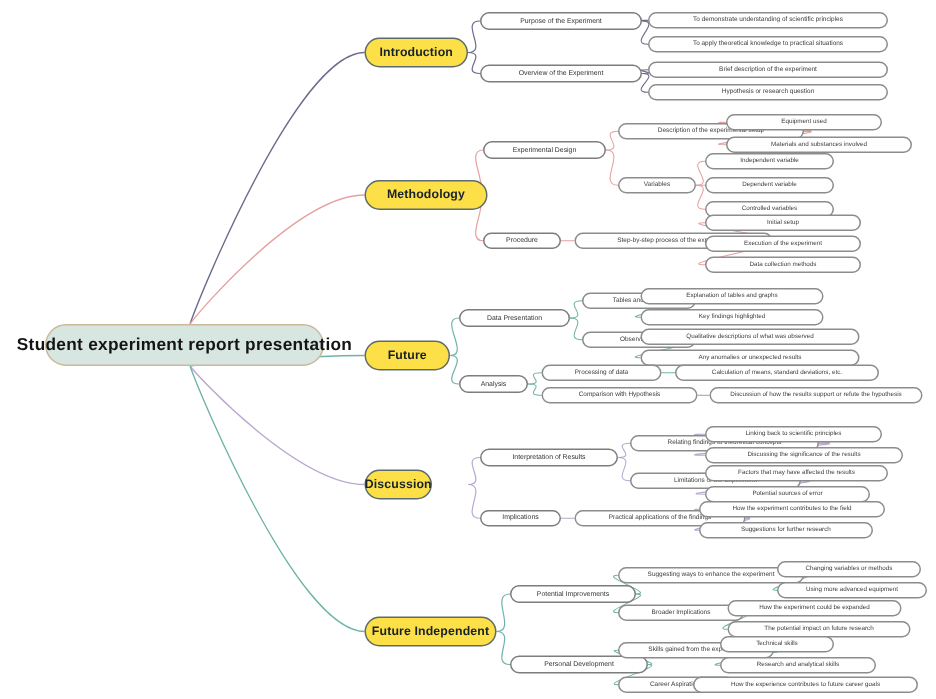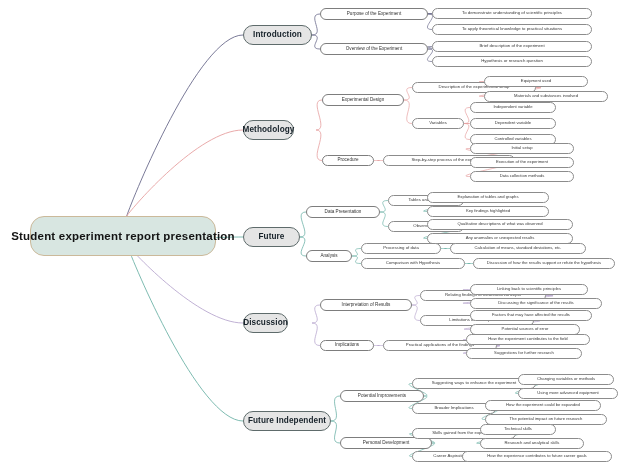--- a/index.html
+++ b/index.html
@@ -27,21 +27,21 @@
   .root{
     background:#d8e6e1;
     border:1.6px solid #cbb99a;
     border-radius:14px;
     font-size:11.5px;
     font-weight:bold;
     color:#141414;
     letter-spacing:.2px;
   }
   .lvl1{
-    background:#e5e5e5;
+    background:#fde047;
     border:0.8px solid #5e6b6b;
     border-radius:11px;
     font-size:8.2px;
     font-weight:bold;
     color:#17222a;
     letter-spacing:.1px;
   }
   .lvl2{
     font-size:4.6px;
     border-radius:8px;
@@ -121,29 +121,29 @@
       <path d="M 496 408.5 C 510 408.5, 471 405.5, 485 405.5" fill="none" stroke="#6fb3a8" stroke-width="0.7"></path>
       <path d="M 496 408.5 C 510 408.5, 471 419.5, 485 419.5" fill="none" stroke="#6fb3a8" stroke-width="0.7"></path>
       <path d="M 331 421 C 345 421, 326 443, 340 443" fill="none" stroke="#6fb3a8" stroke-width="0.8"></path>
       <path d="M 432 443 C 446 443, 398 433.5, 412 433.5" fill="none" stroke="#6fb3a8" stroke-width="0.7"></path>
       <path d="M 516 433.5 C 535.8 433.5, 460.2 429.5, 480 429.5" fill="none" stroke="#6fb3a8" stroke-width="0.7"></path>
       <path d="M 516 433.5 C 535.8 433.5, 460.2 443.5, 480 443.5" fill="none" stroke="#6fb3a8" stroke-width="0.7"></path>
       <path d="M 432 443 C 446 443, 398 456.5, 412 456.5" fill="none" stroke="#6fb3a8" stroke-width="0.7"></path>
       <path d="M 490 456.5 C 505.4 456.5, 446.6 456.5, 462 456.5" fill="none" stroke="#6fb3a8" stroke-width="0.7"></path>
     </svg>
   <div id="nodes">
-      <div class="node root" style="left: 30px; top: 216px; width: 186px; height: 40px;">Student experiment report presentation</div>
+      <div class="node root" style="left: 30px; top: 216px; width: 186px; height: 28px;">Student experiment report presentation</div>
       <div class="node lvl1" style="left: 243px; top: 25px; width: 69px; height: 20px;">Introduction</div>
       <div class="node lvl2" style="left: 320px; top: 8px; width: 108px; height: 12px;">Purpose of the Experiment</div>
       <div class="node lvl3" style="left: 432px; top: 8px; width: 160px; height: 11px;">To demonstrate understanding of scientific principles</div>
       <div class="node lvl3" style="left: 432px; top: 24px; width: 160px; height: 11px;">To apply theoretical knowledge to practical situations</div>
       <div class="node lvl2" style="left: 320px; top: 43px; width: 108px; height: 12px;">Overview of the Experiment</div>
       <div class="node lvl3" style="left: 432px; top: 41px; width: 160px; height: 11px;">Brief description of the experiment</div>
       <div class="node lvl3" style="left: 432px; top: 56px; width: 160px; height: 11px;">Hypothesis or research question</div>
-      <div class="node lvl1" style="left: 243px; top: 120px; width: 51px; height: 20px;">Methodology</div>
+      <div class="node lvl1" style="left: 243px; top: 120px; width: 82px; height: 20px;">Methodology</div>
       <div class="node lvl2" style="left: 322px; top: 94px; width: 82px; height: 12px;">Experimental Design</div>
       <div class="node lvl3" style="left: 412px; top: 82px; width: 124px; height: 11px;">Description of the experimental setup</div>
       <div class="node lvl4" style="left: 484px; top: 76px; width: 104px; height: 11px;">Equipment used</div>
       <div class="node lvl4" style="left: 484px; top: 91px; width: 124px; height: 11px;">Materials and substances involved</div>
       <div class="node lvl3" style="left: 412px; top: 118px; width: 52px; height: 11px;">Variables</div>
       <div class="node lvl4" style="left: 470px; top: 102px; width: 86px; height: 11px;">Independent variable</div>
       <div class="node lvl4" style="left: 470px; top: 118px; width: 86px; height: 11px;">Dependent variable</div>
       <div class="node lvl4" style="left: 470px; top: 134px; width: 86px; height: 11px;">Controlled variables</div>
       <div class="node lvl2" style="left: 322px; top: 155px; width: 52px; height: 11px;">Procedure</div>
       <div class="node lvl3" style="left: 383px; top: 155px; width: 132px; height: 11px;">Step-by-step process of the experiment</div>

